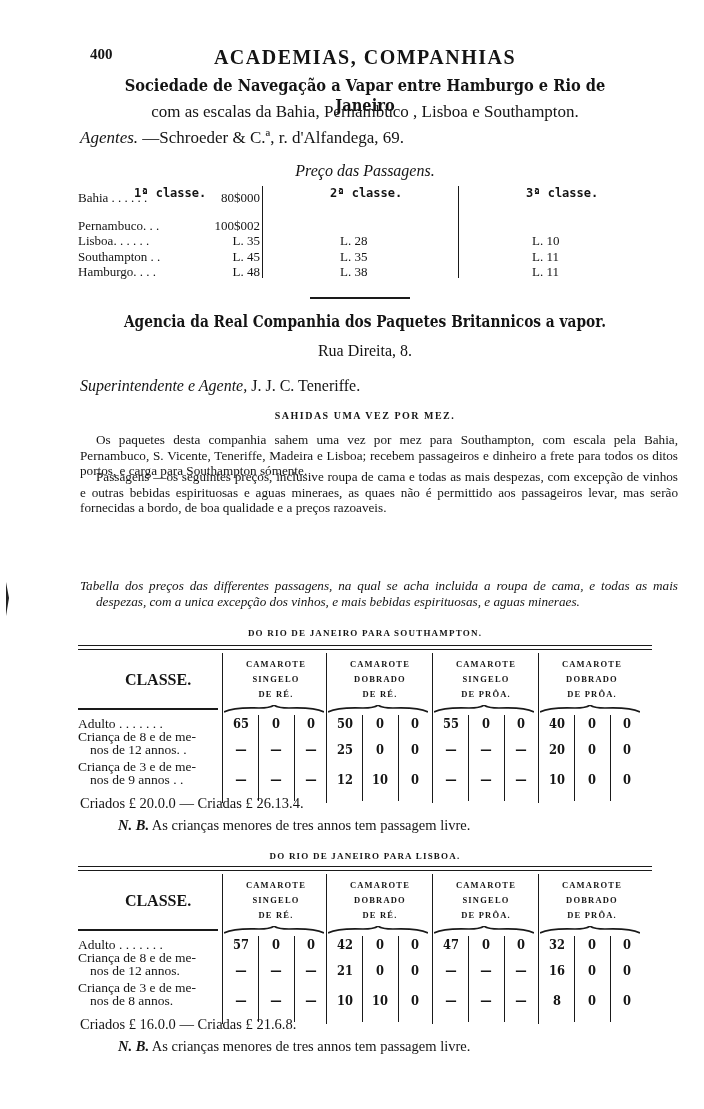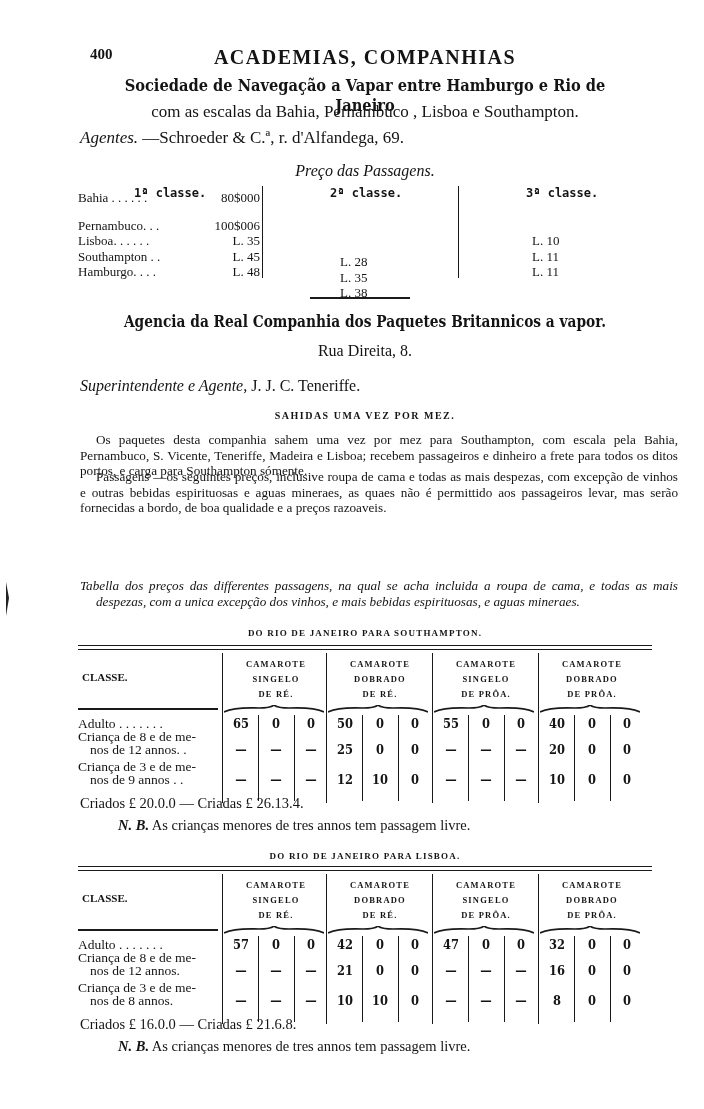--- a/index.html
+++ b/index.html
@@ -10,36 +10,36 @@
   .title1 { position: absolute; left: 78px; width: 574px; top: 75px; text-align: center; font-size: 17px; font-weight: bold; font-family: "DejaVu Serif", serif; transform: scaleX(0.86); transform-origin: center; }
   .title2 { position: absolute; left: 78px; width: 574px; top: 102px; text-align: center; font-size: 17px; }
   .agents { position: absolute; left: 80px; top: 128px; font-size: 17px; }
   .it { font-style: italic; }
   .preco { position: absolute; left: 78px; width: 574px; top: 162px; text-align: center; font-size: 16px; font-style: italic; }
   .ptable { position: absolute; left: 78px; top: 186px; width: 574px; font-size: 13px; }
   .ptable .ch { position: absolute; top: 0; font-family: "DejaVu Sans Mono", monospace; font-size: 12px; font-weight: bold; }
   .ptable .row { position: absolute; left: 0; width: 574px; height: 16px; }
   .ptable .city { position: absolute; left: 0; }
   .ptable .c1 { position: absolute; right: 392px; text-align: right; }
-  .ptable .c2 { position: absolute; left: 262px; margin-top: 21px; }
+  .ptable .c2 { position: absolute; left: 262px; }
   .ptable .c3 { position: absolute; left: 454px; }
   .vline { position: absolute; background: #1a1a1a; width: 1px; }
   .rule-short { position: absolute; left: 310px; top: 297px; width: 100px; height: 2px; background: #1a1a1a; }
   .agencia { position: absolute; left: 78px; width: 574px; top: 312px; text-align: center; font-size: 16px; font-weight: bold; font-family: "DejaVu Serif", serif; transform: scaleX(0.86); }
   .rua { position: absolute; left: 78px; width: 574px; top: 342px; text-align: center; font-size: 16px; }
   .super { position: absolute; left: 80px; top: 377px; font-size: 16px; }
   .sahidas { position: absolute; left: 78px; width: 574px; top: 410px; text-align: center; font-size: 10px; font-weight: bold; letter-spacing: 1.5px; }
   .para { position: absolute; left: 80px; width: 598px; font-size: 13.2px; line-height: 15.5px; text-align: justify; }
   .para.p1 { top: 432px; text-indent: 16px; }
   .para.p2 { top: 469px; text-indent: 16px; }
   .para.p3 { top: 566px; font-style: italic; padding-left: 16px; text-indent: -16px; width: 582px; margin-top: 12px; }
   .caption { position: absolute; left: 78px; width: 574px; text-align: center; font-size: 9px; font-weight: bold; letter-spacing: 1.2px; }
   .tbl { position: absolute; left: 78px; width: 574px; }
   .dbl { position: absolute; left: 0; width: 574px; height: 5px; border-top: 1.5px solid #1a1a1a; border-bottom: 1.5px solid #1a1a1a; box-sizing: border-box; }
-  .classe { position: absolute; left: 4px; width: 140px; font-size: 11px; font-weight: bold; }
+  .classe { position: absolute; left: 10px; width: 140px; text-align: center; font-size: 16px; font-weight: bold; }
   .classe-rule { position: absolute; left: 0; width: 140px; height: 2px; background: #1a1a1a; }
   .colhead { position: absolute; width: 110px; text-align: center; font-size: 8.5px; line-height: 15px; letter-spacing: 1.2px; font-weight: bold; }
   .brace { position: absolute; width: 100px; height: 8px; }
   .lbl { position: absolute; left: 0; width: 146px; font-size: 13.5px; line-height: 13px; }
   .cell { position: absolute; width: 30px; text-align: center; font-size: 13.5px; font-family: "DejaVu Serif", serif; font-weight: bold; transform: scaleX(0.85); }
   .foot { position: absolute; left: 80px; font-size: 14.5px; }
   .nb { position: absolute; left: 118px; font-size: 14.5px; }
   .nb b { font-style: italic; }
   .margin-mark { position: absolute; left: 4px; top: 580px; width: 6px; height: 40px; }
 </style>
@@ -65,21 +65,21 @@
   <div class="vline" style="left:184px; top:0; height:92px;"></div>
   <div class="vline" style="left:380px; top:0; height:92px;"></div>
 <div class="row" style="top: 4px;">
       <span class="city">Bahia . . . . . .</span>
       <span class="c1">80$000</span>
       <span class="c2"></span>
       <span class="c3"></span>
     </div>
     <div class="row" style="top: 31.5px;">
       <span class="city">Pernambuco. . .</span>
-      <span class="c1">100$006</span>
+      <span class="c1">100$002</span>
       <span class="c2"></span>
       <span class="c3"></span>
     </div>
     <div class="row" style="top: 47px;">
       <span class="city">Lisboa. . . . . .</span>
       <span class="c1">L. 35</span>
       <span class="c2">L. 28</span>
       <span class="c3">L. 10</span>
     </div>
     <div class="row" style="top: 62.5px;">

